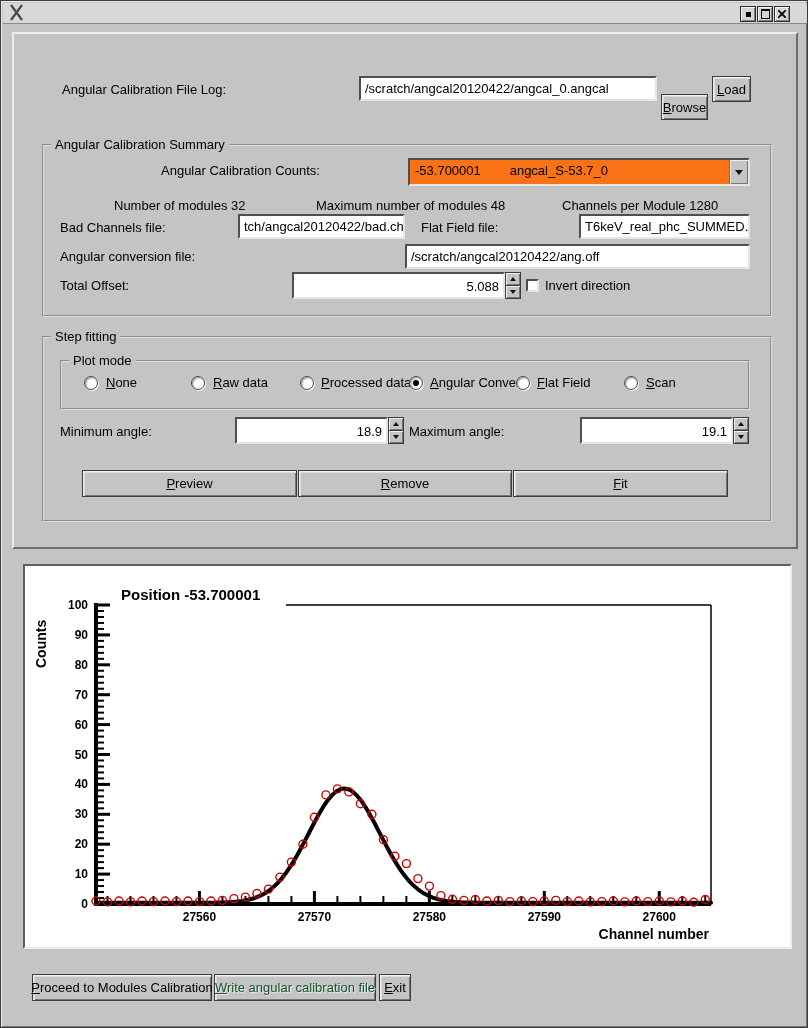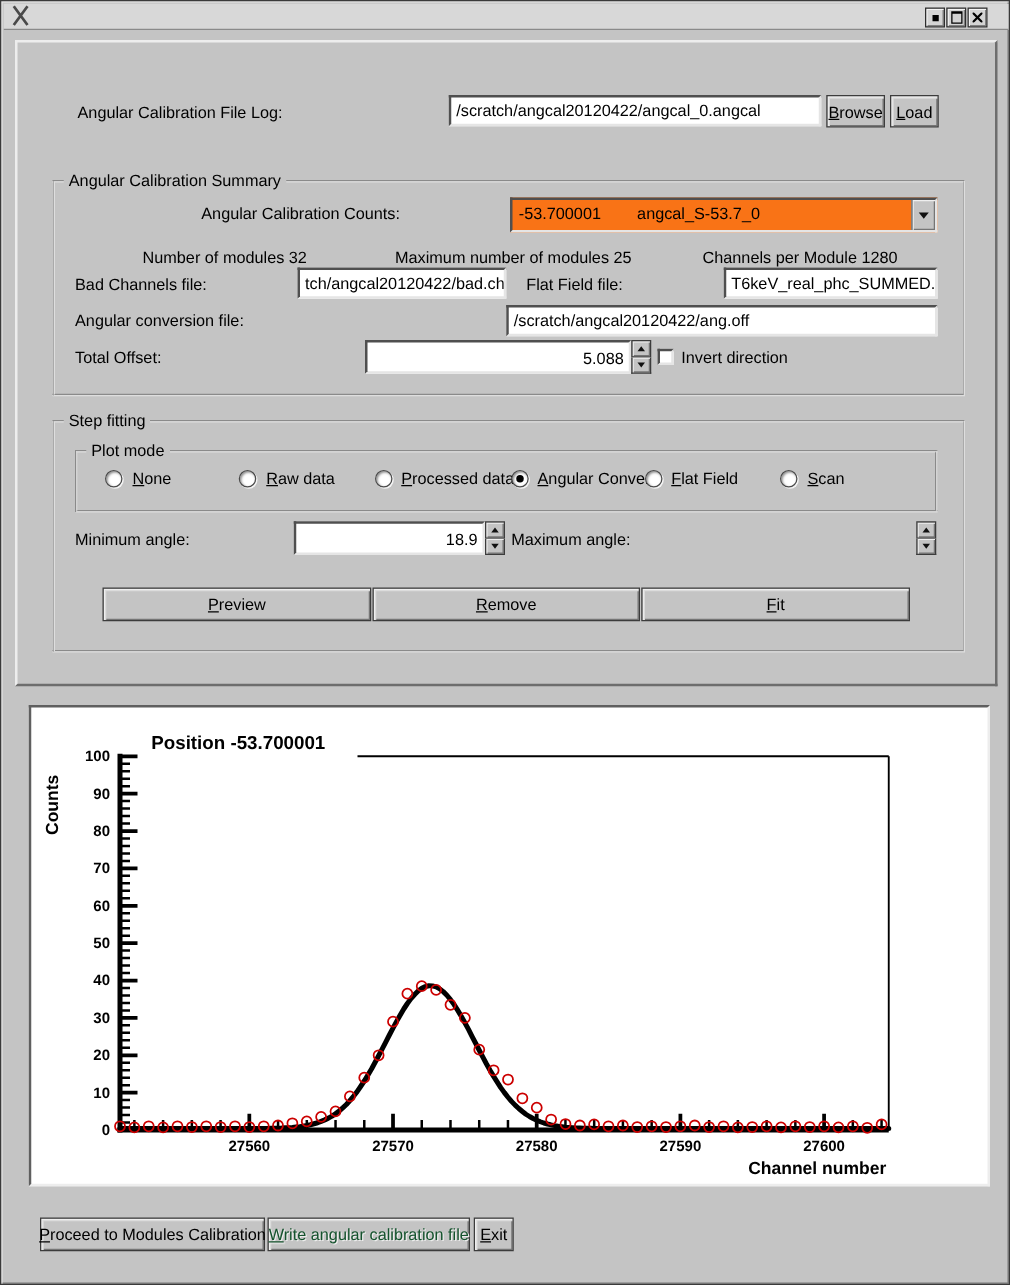--- a/index.html
+++ b/index.html
@@ -70,39 +70,39 @@
       <svg width="8" height="8">
         <path d="M0 0 L8 8 M8 0 L0 8" stroke="#000" stroke-width="1.8"></path>
       </svg>
     </div>
   </div>
 
   <div class="raised-panel" style="left:11px;top:31px;width:782px;height:513px;">
 
     <div class="lbl" style="left:48px;top:48px;">Angular Calibration File Log:</div>
     <div class="tfield" style="left:345px;top:42px;width:298px;height:25px;">/scratch/angcal20120422/angcal_0.angcal</div>
-    <div class="btn" style="left:647px;top:42px;width:47px;height:26px;">
+    <div class="btn" style="left:647px;top:60px;width:47px;height:26px;">
         <span><u>B</u>rowse</span>
       </div>
     <div class="btn" style="left:698px;top:42px;width:39px;height:26px;">
         <span><u>L</u>oad</span>
       </div>
 
     <div class="groupbox" style="left:28px;top:110px;width:726px;height:169px;">
       <span class="gb-title">Angular Calibration Summary</span>
     </div>
     <div class="lbl" style="left:147px;top:129px;">Angular Calibration Counts:</div>
     <div class="combo" style="left:394px;top:124px;width:342px;height:28px;">
       <span class="combo-text">-53.700001        angcal_S-53.7_0</span>
       <div class="combo-arrow">
         <div class="tri-down"></div>
       </div>
     </div>
     <div class="lbl" style="left:100px;top:164px;">Number of modules 32</div>
-    <div class="lbl" style="left:302px;top:164px;">Maximum number of modules 25</div>
+    <div class="lbl" style="left:302px;top:164px;">Maximum number of modules 48</div>
     <div class="lbl" style="left:548px;top:164px;">Channels per Module 1280</div>
     <div class="lbl" style="left:46px;top:186px;">Bad Channels file:</div>
     <div class="tfield" style="left:224px;top:180px;width:167px;height:25px;">tch/angcal20120422/bad.chan</div>
     <div class="lbl" style="left:407px;top:186px;">Flat Field file:</div>
     <div class="tfield" style="left:565px;top:180px;width:171px;height:25px;">T6keV_real_phc_SUMMED.raw</div>
     <div class="lbl" style="left:46px;top:215px;">Angular conversion file:</div>
     <div class="tfield" style="left:391px;top:210px;width:345px;height:25px;">/scratch/angcal20120422/ang.off</div>
     <div class="lbl" style="left:46px;top:244px;">Total Offset:</div>
     <div class="tfield num" style="left:278px;top:238px;width:213px;height:27px;padding-top:4px;">5.088</div>
     <div class="spin" style="left:491px;top:238px;width:16px;height:27px;">
@@ -139,20 +139,21 @@
     <div class="tfield num" style="left:221px;top:383px;width:153px;height:27px;padding-top:4px;">18.9</div>
     <div class="spin" style="left:374px;top:383px;width:16px;height:27px;">
       <div class="spin-btn">
           <div class="tri-u"></div>
         </div>
       <div class="spin-btn">
           <div class="tri-d"></div>
         </div>
     </div>
     <div class="lbl" style="left:395px;top:390px;">Maximum angle:</div>
+    <div class="tfield num" style="left:566px;top:383px;width:153px;height:27px;padding-top:4px;">19.1</div>
     <div class="spin" style="left:719px;top:383px;width:16px;height:27px;">
       <div class="spin-btn">
           <div class="tri-u"></div>
         </div>
       <div class="spin-btn">
           <div class="tri-d"></div>
         </div>
     </div>
 
     <div class="btn" style="left:284px;top:436px;width:214px;height:27px;">

